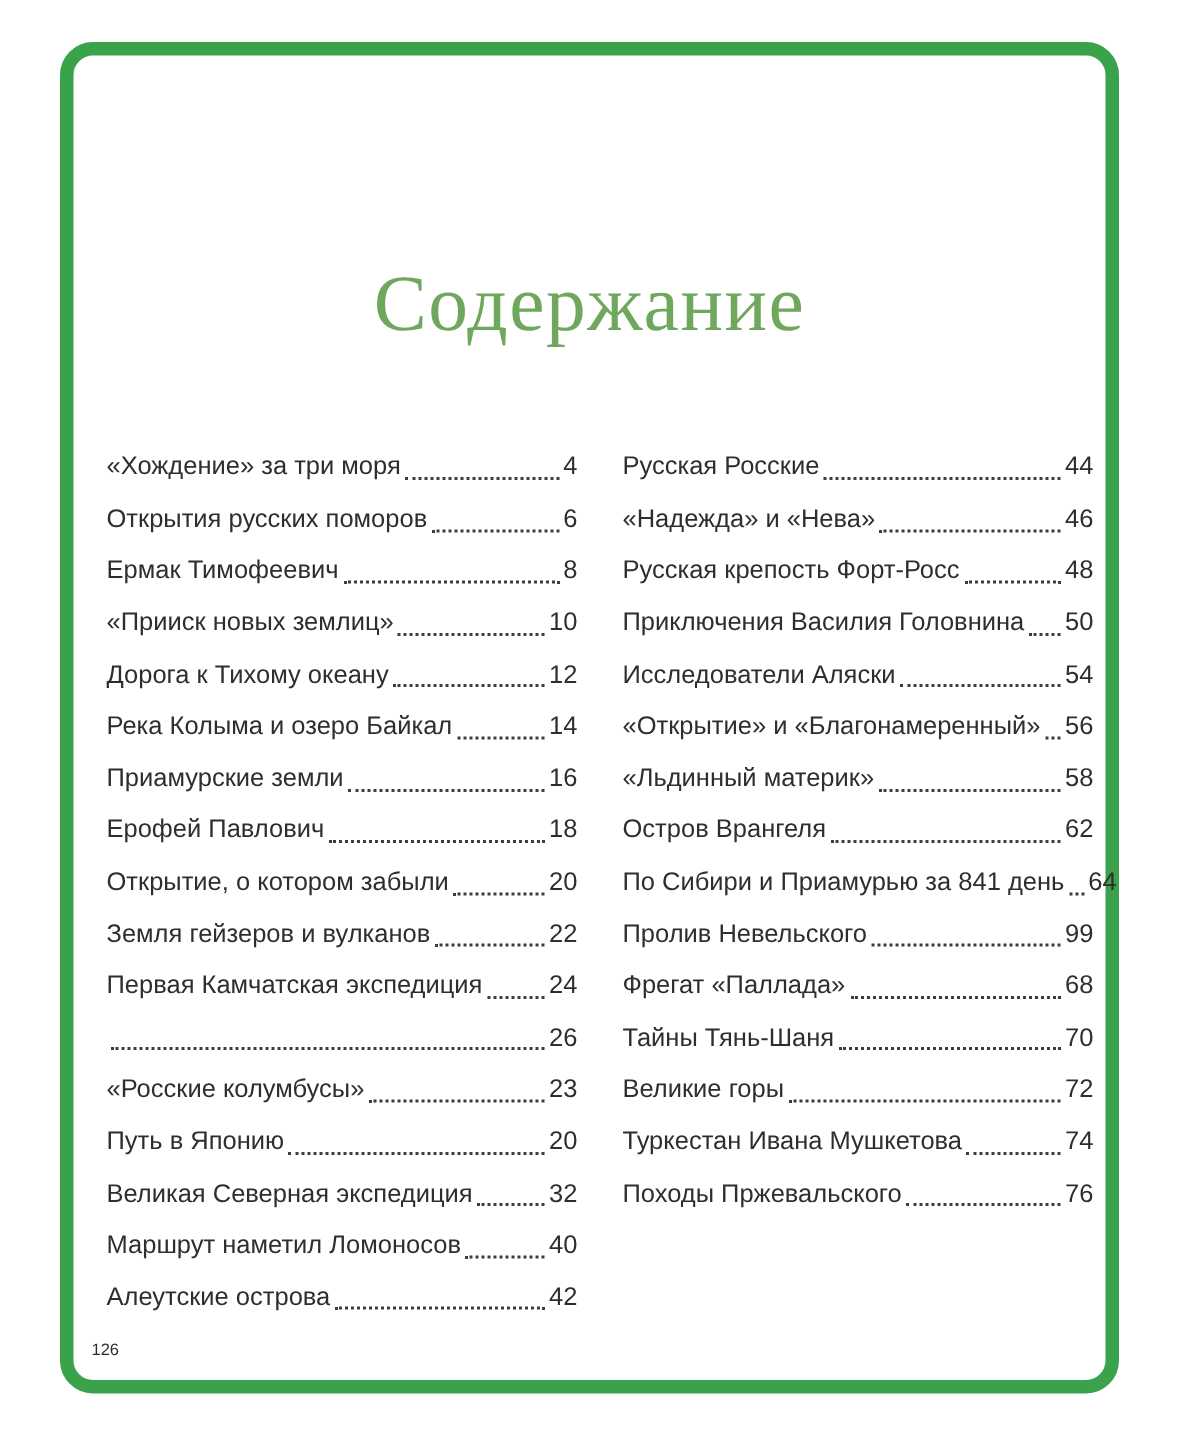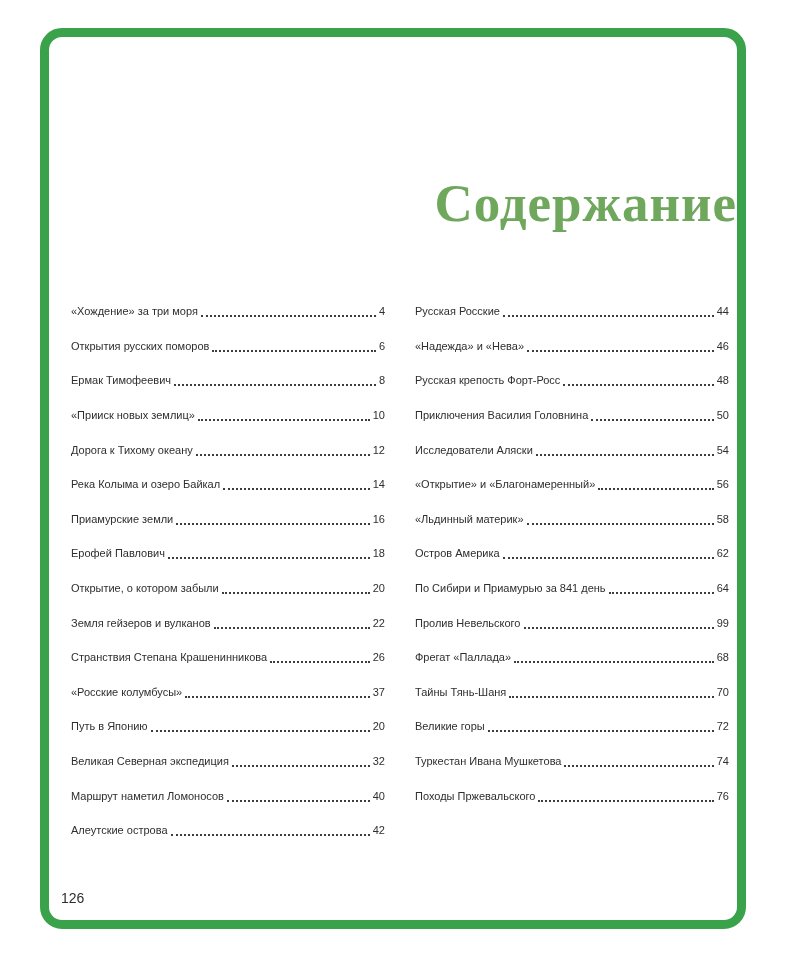--- a/index.html
+++ b/index.html
@@ -26,63 +26,63 @@
     top:28px;
     width:706px;
     height:901px;
     box-sizing:border-box;
     border:9px solid var(--frame-green);
     border-radius:22px;
     background:#ffffff;
   }
   .title{
     margin:140px 0 0 0;
-    text-align:right;
+    text-align:center;
     font-family:"Liberation Serif","DejaVu Serif",serif;
-    font-weight:700;
+    font-weight:400;
     font-size:53px;
     line-height:1;
     color:var(--title-green);
     letter-spacing:1px;
   }
   .columns{
     display:flex;
     margin-top:64px;
     padding:0 8px 0 22px;
     gap:30px;
   }
   .col{
     flex:1;
     min-width:0;
   }
   .toc-row{
     display:flex;
     align-items:center;
     height:34.6px;
-    font-size:11px;
+    font-size:17px;
     color:var(--text-color);
   }
   .toc-label{
     white-space:nowrap;
   }
   .toc-leader{
     flex:1;
     min-width:10px;
     height:0.9em;
     border-bottom:2px dotted #3d3d3d;
     margin:0 3px;
   }
   .toc-page{
     white-space:nowrap;
   }
   .folio{
     position:absolute;
     left:12px;
     bottom:14px;
-    font-size:14px;
+    font-size:11px;
     color:var(--text-color);
     text-align:center;
   }
 </style>
 </head>
 <body>
 
 <div class="page">
   <div class="frame">
 
@@ -145,31 +145,35 @@
             <span class="toc-leader"></span>
             <span class="toc-page">20</span>
           </div>
 
           <div class="toc-row">
             <span class="toc-label">Земля гейзеров и вулканов</span>
             <span class="toc-leader"></span>
             <span class="toc-page">22</span>
           </div>
 
-
-          <div class="toc-row">
-            <span class="toc-label">Странствия Степана Крашенинникова</span>
+          <div class="toc-row">
+            <span class="toc-label">Первая Камчатская экспедиция</span>
+            <span class="toc-leader"></span>
+            <span class="toc-page">24</span>
+          </div>
+
+          <div class="toc-row">
             <span class="toc-leader"></span>
             <span class="toc-page">26</span>
           </div>
 
           <div class="toc-row">
             <span class="toc-label">«Росские колумбусы»</span>
             <span class="toc-leader"></span>
-            <span class="toc-page">37</span>
+            <span class="toc-page">23</span>
           </div>
 
           <div class="toc-row">
             <span class="toc-label">Путь в Японию</span>
             <span class="toc-leader"></span>
             <span class="toc-page">20</span>
           </div>
 
           <div class="toc-row">
             <span class="toc-label">Великая Северная экспедиция</span>
@@ -230,21 +234,21 @@
           </div>
 
           <div class="toc-row">
             <span class="toc-label">«Льдинный материк»</span>
             <span class="toc-leader"></span>
             <span class="toc-page">58</span>
           </div>
 
 
           <div class="toc-row">
-            <span class="toc-label">Остров Америка</span>
+            <span class="toc-label">Остров Врангеля</span>
             <span class="toc-leader"></span>
             <span class="toc-page">62</span>
           </div>
 
           <div class="toc-row">
             <span class="toc-label">По Сибири и Приамурью за 841 день</span>
             <span class="toc-leader"></span>
             <span class="toc-page">64</span>
           </div>
 

